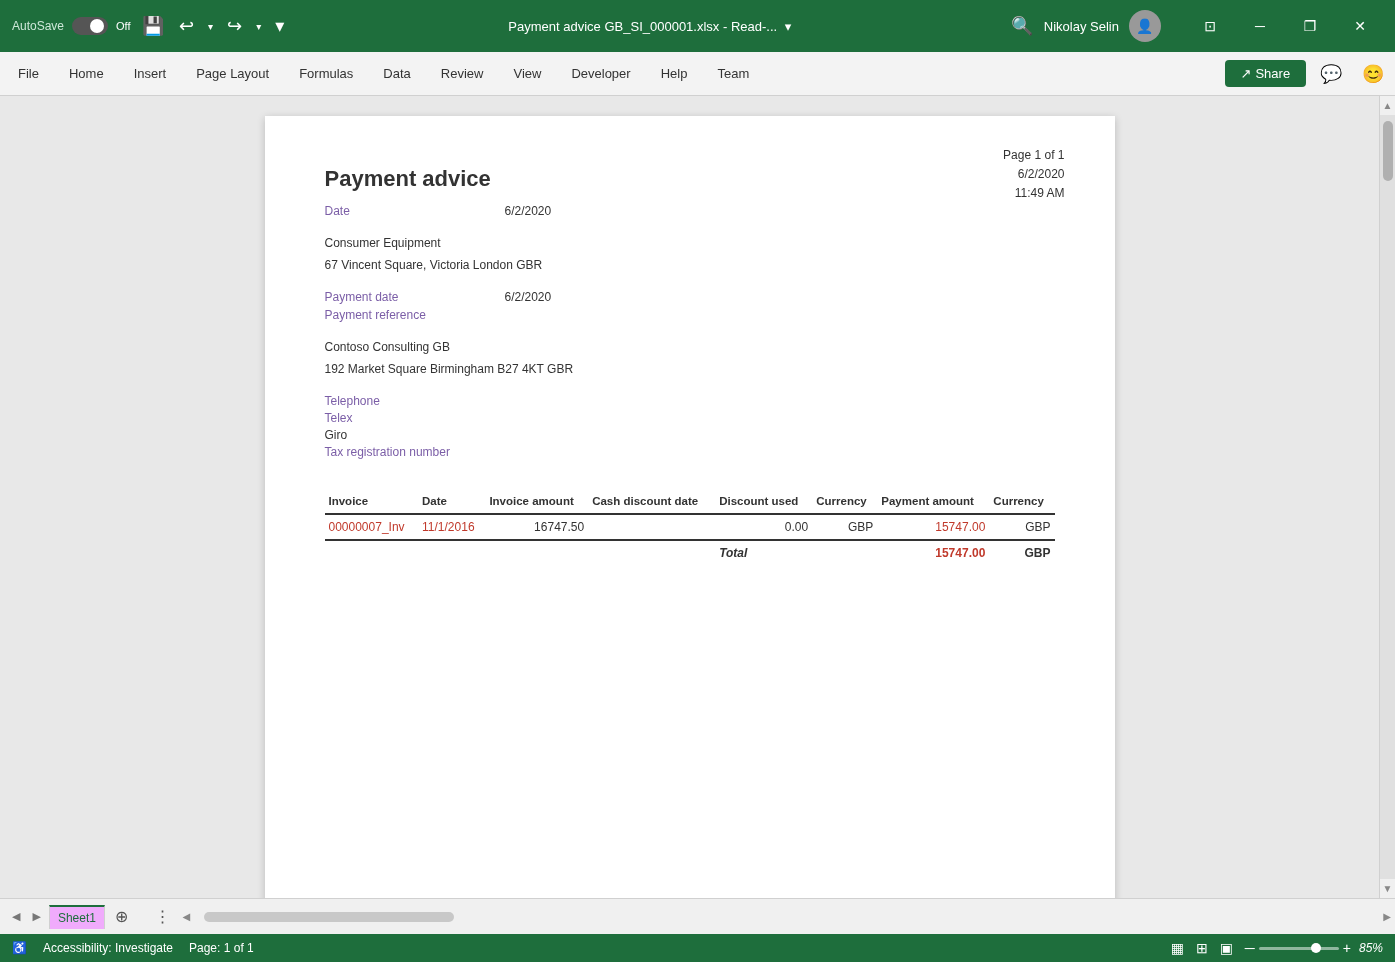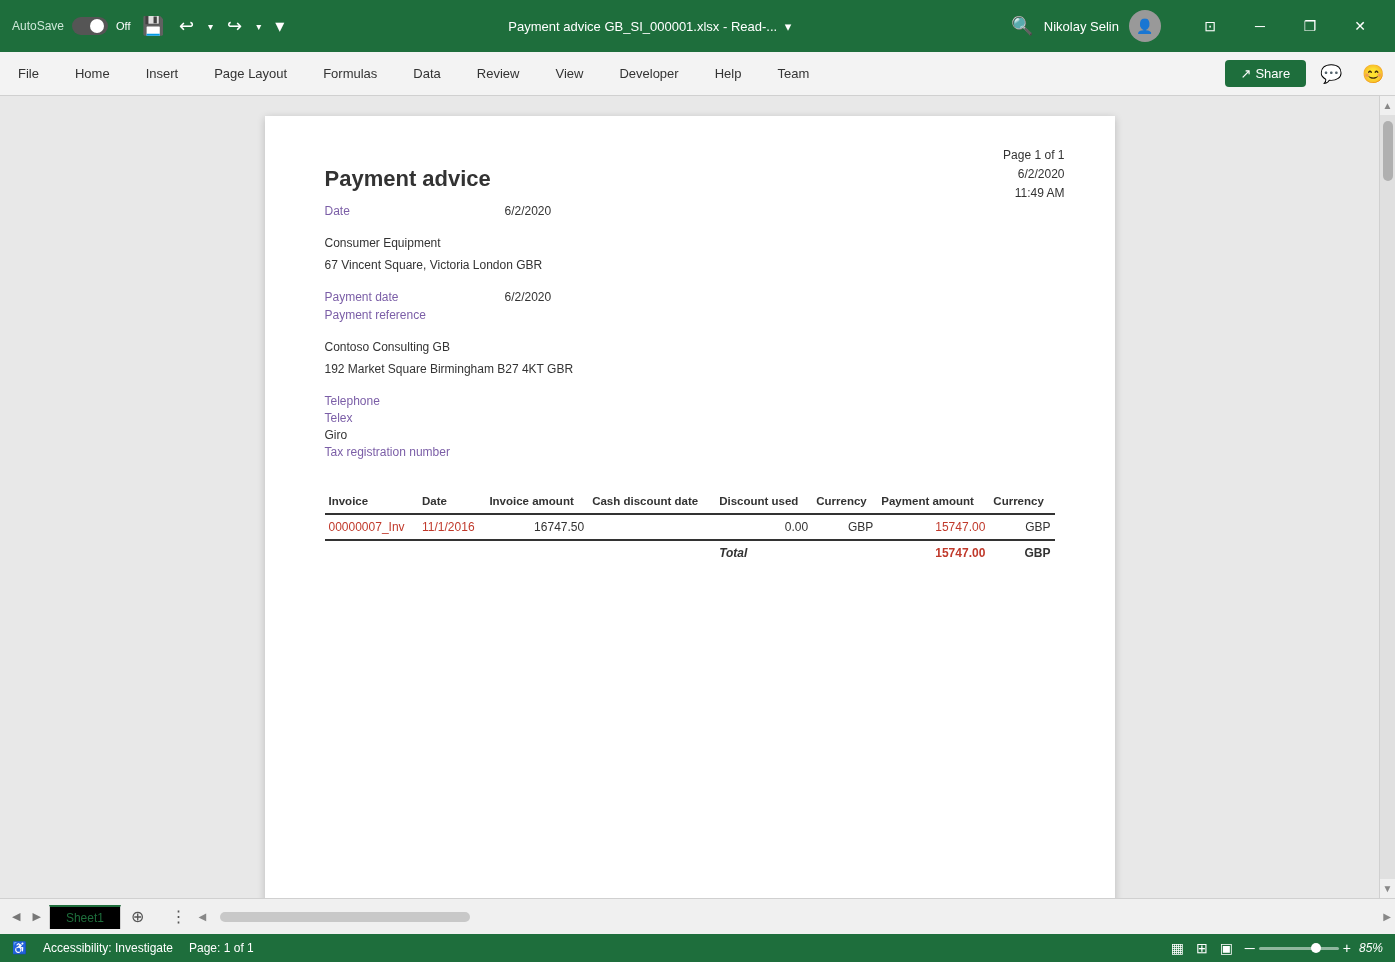--- a/index.html
+++ b/index.html
@@ -35,21 +35,21 @@
 
     
     .ribbon {
       background: #f3f3f3;
       border-bottom: 1px solid #d0d0d0;
       height: 44px;
       display: flex;
       align-items: center;
       padding: 12px 4px;
       flex-shrink: 0;
-      gap: 8px;
+      gap: 2px;
     }
     .ribbon-tab {
       padding: 10px 14px;
       font-size: 13px;
       color: #333;
       cursor: pointer;
       border-radius: 3px;
       white-space: nowrap;
     }
     .ribbon-right { margin-left: auto; display: flex; align-items: center; gap: 8px; }
@@ -169,24 +169,24 @@
     .inv-table .total-row td.accent { color: #c0392b; }
     .sheet-tabs {
       display: flex;
       align-items: center;
       padding: 0 8px;
       gap: 4px;
       height: 100%;
     }
     .sheet-nav { font-size: 11px; color: #777; cursor: pointer; padding: 2px 4px; }
     .sheet-tab {
-      background: #000000;
+      background: #f0abfc;
       border: 1px solid #d0d0d0;
       border-bottom: none;
-      padding: 4px 16px;
+      padding: 4px 8px;
       font-size: 12px;
       cursor: pointer;
       color: #1e6e3c;
       border-top: 2px solid #1e6e3c;
     }
     .add-sheet { font-size: 16px; color: #555; cursor: pointer; padding: 2px 6px; }
     .sheet-right-dots { font-size: 16px; color: #555; padding: 2px 8px; cursor: pointer; }
 
     
     .status-bar {

